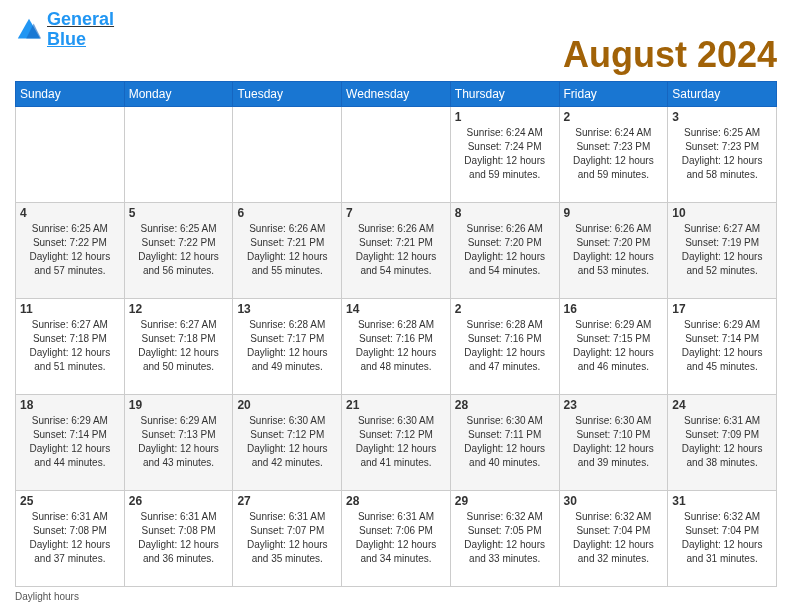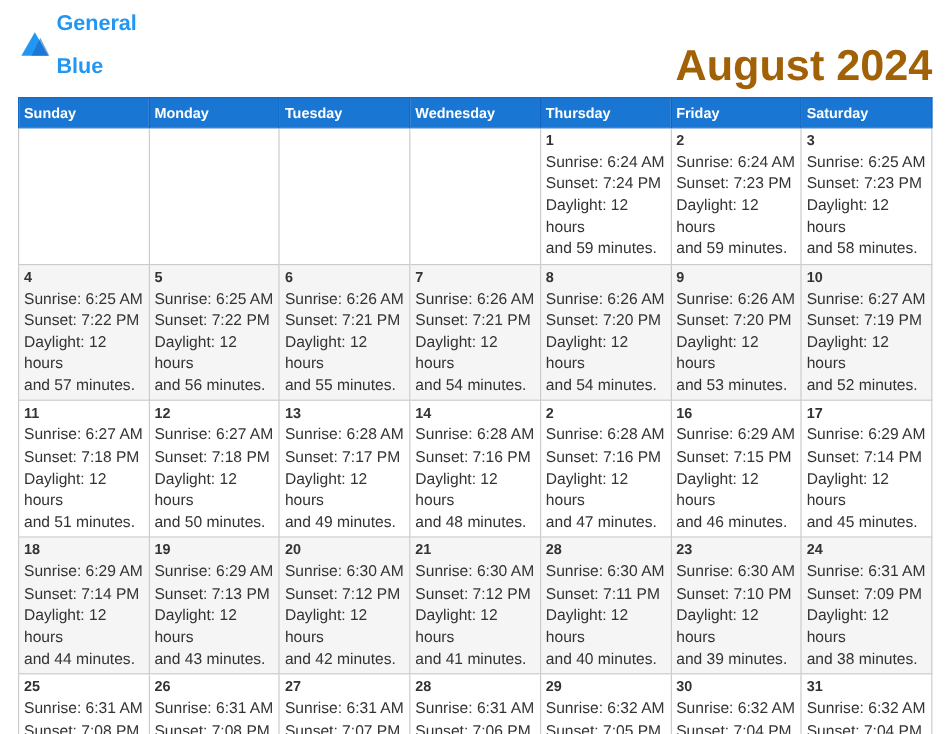--- a/index.html
+++ b/index.html
@@ -26,20 +26,21 @@
     .logo {
       display: flex;
       align-items: center;
       gap: 4px;
     }
     .logo-text {
       font-size: 18px;
       font-weight: bold;
       color: #333;
       line-height: 1.1;
+      text-decoration: underline;
     }
     .logo-text span {
       color: #2196F3;
     }
     .logo-icon {
       width: 28px;
       height: 28px;
     }
     .title-block {
       text-align: right;
@@ -59,21 +60,21 @@
       flex: 1;
       border: 1px solid #ccc;
       border-collapse: collapse;
       width: 100%;
       table-layout: fixed;
     }
     .calendar thead tr th {
       background-color: #1976D2;
       color: #fff;
       font-size: 12px;
-      font-weight: bold;
+      font-weight: normal;
       padding: 5px 4px;
       text-align: left;
       border: 1px solid #1565C0;
     }
     .calendar tbody tr td {
       border: 1px solid #ccc;
       vertical-align: top;
       padding: 3px 4px;
       font-size: 9.5px;
       color: #333;
@@ -84,23 +85,24 @@
       background: #f5f5f5;
     }
     .day-number {
       font-size: 12px;
       font-weight: bold;
       color: #333;
       display: block;
       margin-bottom: 2px;
     }
     .day-info {
-      font-size: 13px;
+      font-size: 10px;
       color: #333;
       line-height: 1.4;
+      text-align: center;
     }
     .empty {
       background: #fff !important;
     }
     .footer-note {
       font-size: 10px;
       color: #555;
       margin-top: 4px;
       text-align: left;
     }
@@ -110,21 +112,21 @@
 
 <div class="page">
   <div class="header">
     <div class="logo">
       <svg class="logo-icon" viewBox="0 0 30 30">
         <polygon points="15,3 27,24 3,24" fill="#2196F3"></polygon>
         <polygon points="20,8 28,24 12,24" fill="#1565C0" opacity="0.6"></polygon>
       </svg>
       <div>
         <div class="logo-text"><span>General</span></div>
-        <div class="logo-text" style="color:#2196F3;margin-top:16px;">Blue</div>
+        <div class="logo-text" style="color:#2196F3;">Blue</div>
       </div>
     </div>
     <div class="title-block">
       <div class="main-title">August 2024</div>
     </div>
   </div>
 
   <table class="calendar">
     <thead>
       <tr>

